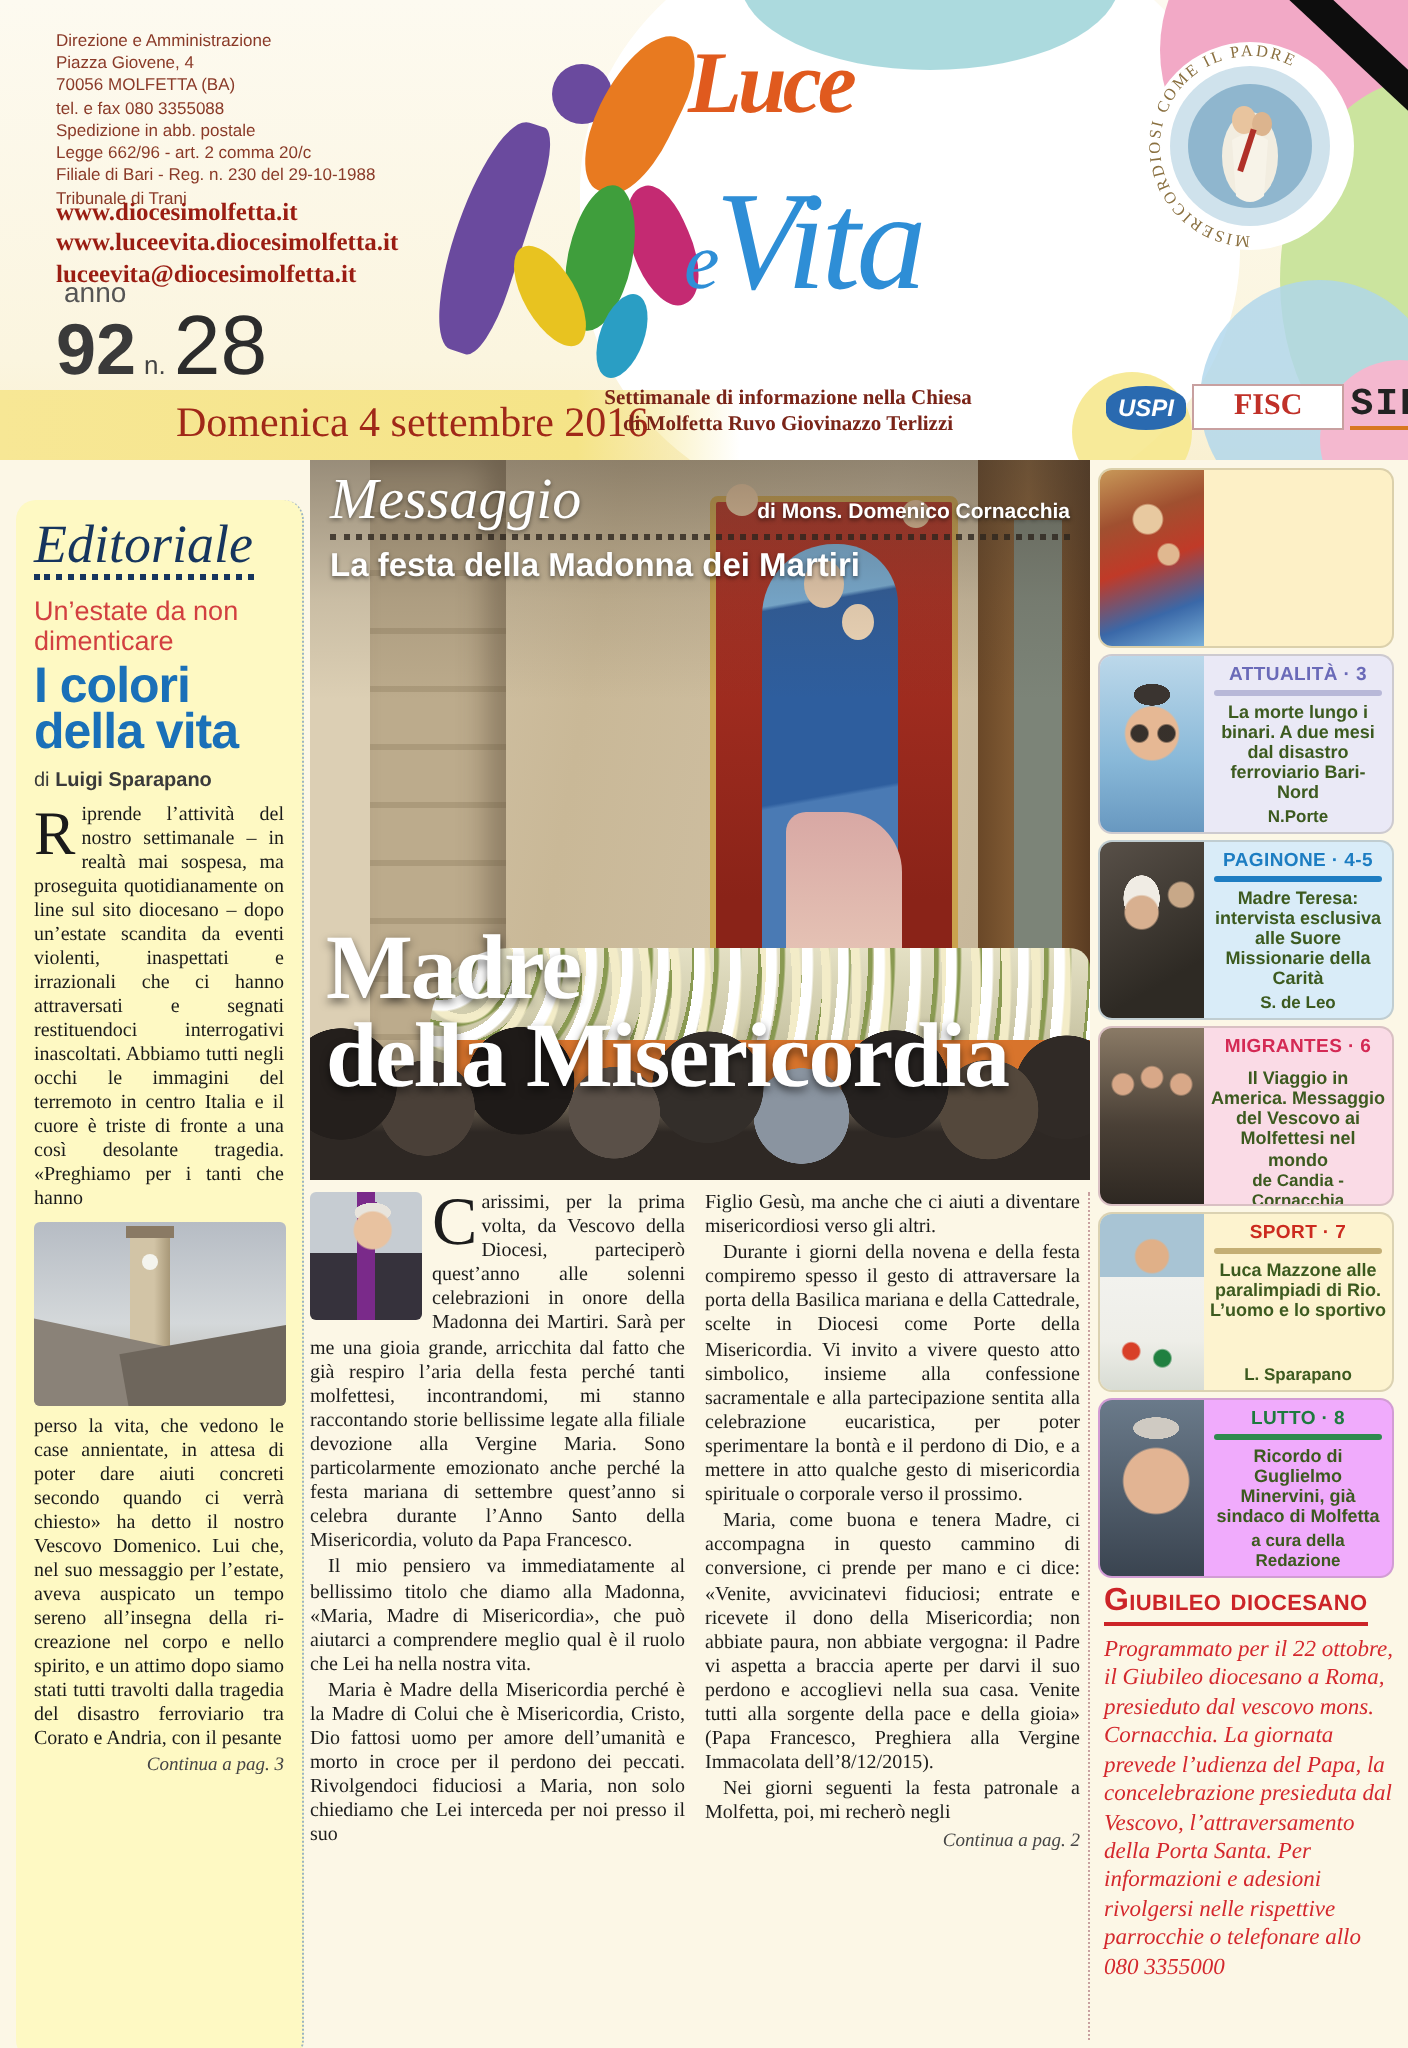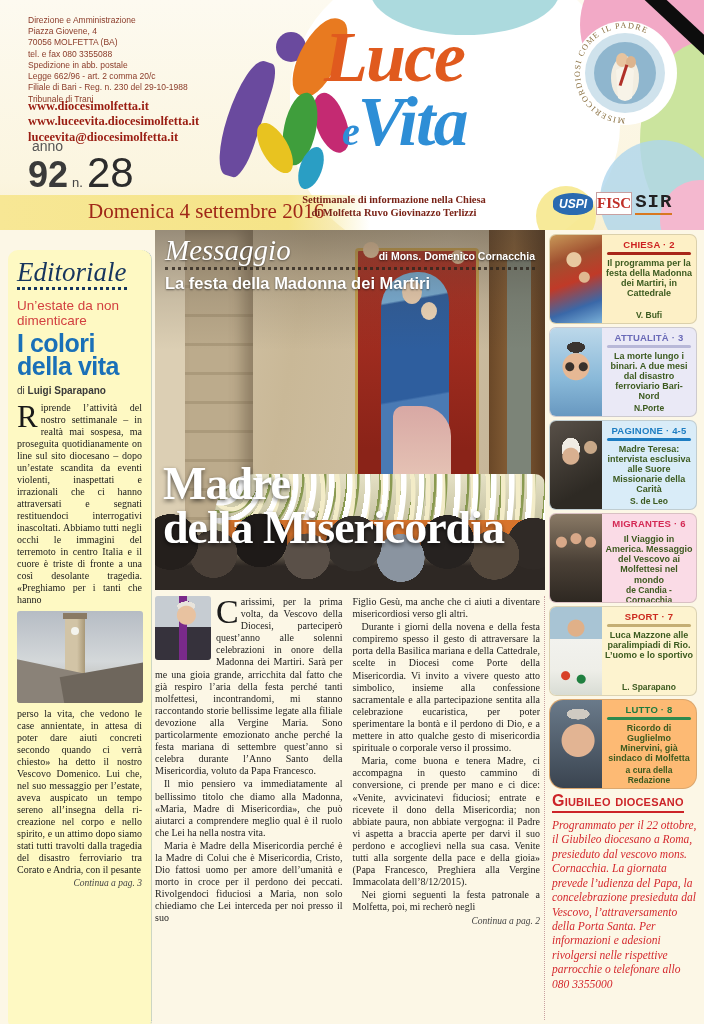--- a/index.html
+++ b/index.html
@@ -32,30 +32,30 @@
   .mh-links{position:absolute;left:28px;top:99px;font-size:12.5px;font-weight:bold;line-height:1.22;color:#9a1d12;}
   .mh-links div{cursor:pointer;}
   .anno-row{position:absolute;left:28px;top:138px;color:#3a3a3a;}
   .anno-lbl{font-family:"Liberation Sans",sans-serif;font-size:14px;color:#555;display:block;margin-left:4px;}
   .anno-num{font-family:"Liberation Sans",sans-serif;font-size:36px;font-weight:bold;line-height:.9;}
   .issue-pre{font-family:"Liberation Sans",sans-serif;font-size:13px;color:#444;}
   .issue-num{font-family:"Liberation Sans",sans-serif;font-size:42px;font-weight:300;line-height:.9;color:#2c2c2c;}
   .date-band{position:absolute;left:0;top:195px;width:370px;height:35px;background:linear-gradient(90deg,#f7e795 0%,#f5e488 78%,rgba(245,228,136,0) 100%);}
   .date-text{position:absolute;left:88px;top:4px;font-size:21px;color:#a02818;}
 
-  .logo-luce{position:absolute;left:324px;top:16px;font-size:72px;font-weight:bold;font-style:italic;color:#e05a1e;letter-spacing:-2px;}
-  .logo-evita{position:absolute;left:342px;top:82px;color:#2e8ed6;font-style:italic;font-weight:bold;letter-spacing:-2px;}
+  .logo-luce{position:absolute;left:344px;top:16px;font-size:44px;font-weight:bold;font-style:italic;color:#e05a1e;letter-spacing:-2px;}
+  .logo-evita{position:absolute;left:342px;top:82px;color:#2e8ed6;font-style:italic;font-weight:normal;letter-spacing:-2px;}
   .logo-e{font-size:40px;}
   .logo-vita{font-size:70px;}
   .mh-subtitle{position:absolute;left:292px;top:194px;width:204px;text-align:center;font-size:10.5px;font-weight:bold;color:#7a2418;line-height:1.2;}
 
   .jubilee{position:absolute;left:572px;top:20px;width:106px;height:106px;}
   .logos-row{position:absolute;left:553px;top:191px;display:flex;align-items:flex-end;gap:3px;font-family:"Liberation Sans",sans-serif;}
   .logo-uspi{background:#2a6ab0;color:#fff;font-weight:bold;font-style:italic;font-size:12px;padding:4px 6px;border-radius:50% / 40%;}
-  .logo-fisc{border:1px solid #c8a0a0;color:#c03028;background:#fff;font-weight:bold;font-size:15px;padding:2px 0;font-family:"Liberation Serif",serif;}
+  .logo-fisc{border:1px solid #c8a0a0;color:#c03028;background:#fff;font-weight:bold;font-size:15px;padding:2px 20px;font-family:"Liberation Serif",serif;}
   .logo-sir{color:#222;font-weight:bold;font-size:19px;font-family:Liberation Mono, monospace;letter-spacing:1px;border-bottom:2px solid #d87820;}
 
   
   .editorial{position:absolute;left:8px;top:250px;width:144px;height:780px;background:#fef9c3;border-radius:10px;padding:8px 9px;box-sizing:border-box;border-right:1px dotted #9ab4c4;overflow:hidden;}
   .ed-section{font-style:italic;font-size:27px;color:#16355e;border-bottom:3px dotted #16355e;display:inline-block;padding-bottom:1px;line-height:1.05;}
   .ed-kicker{margin-top:9px;font-family:"Liberation Sans",sans-serif;font-size:13.5px;color:#d24040;line-height:1.08;}
   .ed-title{margin-top:3px;font-family:"Liberation Sans",sans-serif;font-size:25px;font-weight:bold;color:#1a70b8;line-height:.92;letter-spacing:-.5px;}
   .ed-byline{margin:7px 0 6px 0;font-family:"Liberation Sans",sans-serif;font-size:10px;color:#3a3a3a;}
   .ed-byline b{font-weight:bold;}
   .ed-body{font-size:10px;line-height:1.2;text-align:justify;color:#1a1a1a;}
@@ -129,21 +129,21 @@
   .sb-content{flex:1;display:flex;flex-direction:column;padding:4px 3px 3px 3px;font-family:"Liberation Sans",sans-serif;text-align:center;}
   .sb-head{font-size:9.5px;font-weight:bold;text-transform:uppercase;letter-spacing:.2px;}
   .sb-rule{height:2.5px;margin:2px 2px 3px 2px;border-radius:2px;}
   .sb-title{font-size:9px;font-weight:bold;color:#3c5a1f;line-height:1.13;flex:1;}
   .sb-author{font-size:8.5px;font-weight:bold;color:#3c5a1f;}
   .bg0{background:#fdf0c6;} .h0{color:#cc1f1f;} .r0{background:#a82518;}
   .bg1{background:#eae9f6;} .h1{color:#6a6ab8;} .r1{background:#b8b8d8;}
   .bg2{background:#d9ecf8;} .h2{color:#1d7dc2;} .r2{background:#1d7dc2;}
   .bg3{background:#fadbe6;} .h3{color:#d42a55;} .r3{background:#d42a55;}
   .bg4{background:#fdf3cf;} .h4{color:#cc2a1f;} .r4{background:#c4ae74;}
-  .bg5{background:#fdba74;border-radius:14px;} .h5{color:#1e7a3e;} .r5{background:#2e8a4e;}
+  .bg5{background:#f0abfc;} .h5{color:#1e7a3e;} .r5{background:#2e8a4e;}
   .t-chiesa{background:
     radial-gradient(circle at 46% 28%,#e8c9a0 7px,rgba(0,0,0,0) 8px),
     radial-gradient(circle at 66% 48%,#e0b890 5px,rgba(0,0,0,0) 6px),
     linear-gradient(160deg,#c89858 0%,#a05030 28%,#c03a28 52%,#3a68a8 78%,#7ab0d8 100%);}
   .t-attualita{background:
     radial-gradient(ellipse 15px 9px at 50% 22%,#3a3430 60%,rgba(0,0,0,0) 61%),
     radial-gradient(circle at 38% 44%,rgba(25,25,25,.85) 4px,rgba(0,0,0,0) 5px),
     radial-gradient(circle at 64% 44%,rgba(25,25,25,.85) 4px,rgba(0,0,0,0) 5px),
     radial-gradient(circle at 50% 44%,#e6b894 13px,rgba(0,0,0,0) 14px),
     linear-gradient(#bcd8ea 0%,#88b8d8 60%,#6898c0 100%);}
@@ -319,26 +319,20 @@
       <p class="ind">Maria, come buona e tenera Madre, ci accompagna in questo cammino di conversione, ci prende per mano e ci dice: «Venite, avvicinatevi fiduciosi; entrate e ricevete il dono della Misericordia; non abbiate paura, non abbiate vergogna: il Padre vi aspetta a braccia aperte per darvi il suo perdono e accoglievi nella sua casa. Venite tutti alla sorgente della pace e della gioia» (Papa Francesco, Preghiera alla Vergine Immacolata dell’8/12/2015).</p>
       <p class="ind">Nei giorni seguenti la festa patronale a Molfetta, poi, mi recherò negli</p>
       <div class="art-continua">Continua a pag. 2</div>
     </div>
   </div>
 
   <div class="sidebar">
 
     <div class="sbox bg0">
       <div class="thumb t-chiesa"></div>
-      <div class="sb-content">
-        <div class="sb-head h0">Chiesa · 2</div>
-        <div class="sb-rule r0"></div>
-        <div class="sb-title">Il programma per la festa della Madonna dei Martiri, in Cattedrale</div>
-        <div class="sb-author">V. Bufi</div>
-      </div>
     </div>
 
     <div class="sbox bg1">
       <div class="thumb t-attualita"></div>
       <div class="sb-content">
         <div class="sb-head h1">Attualità · 3</div>
         <div class="sb-rule r1"></div>
         <div class="sb-title">La morte lungo i binari. A due mesi dal disastro ferroviario Bari-Nord</div>
         <div class="sb-author">N.Porte</div>
       </div>

